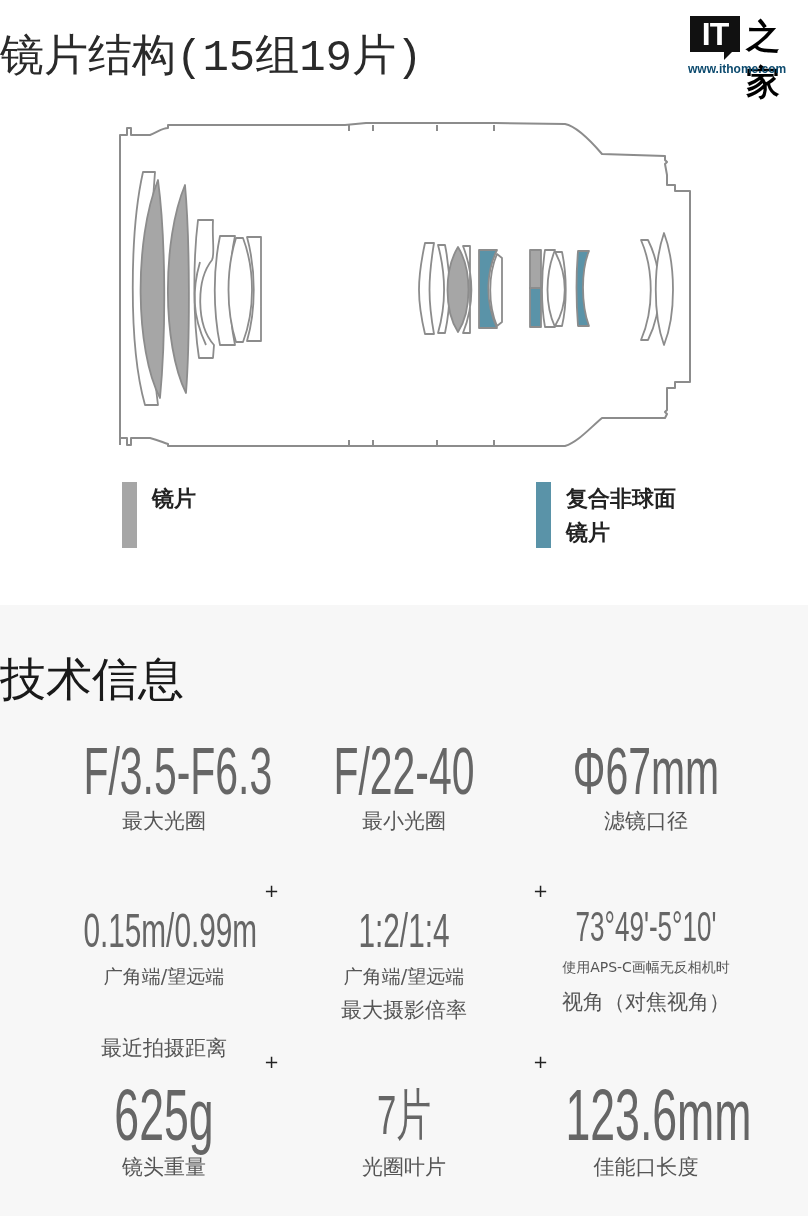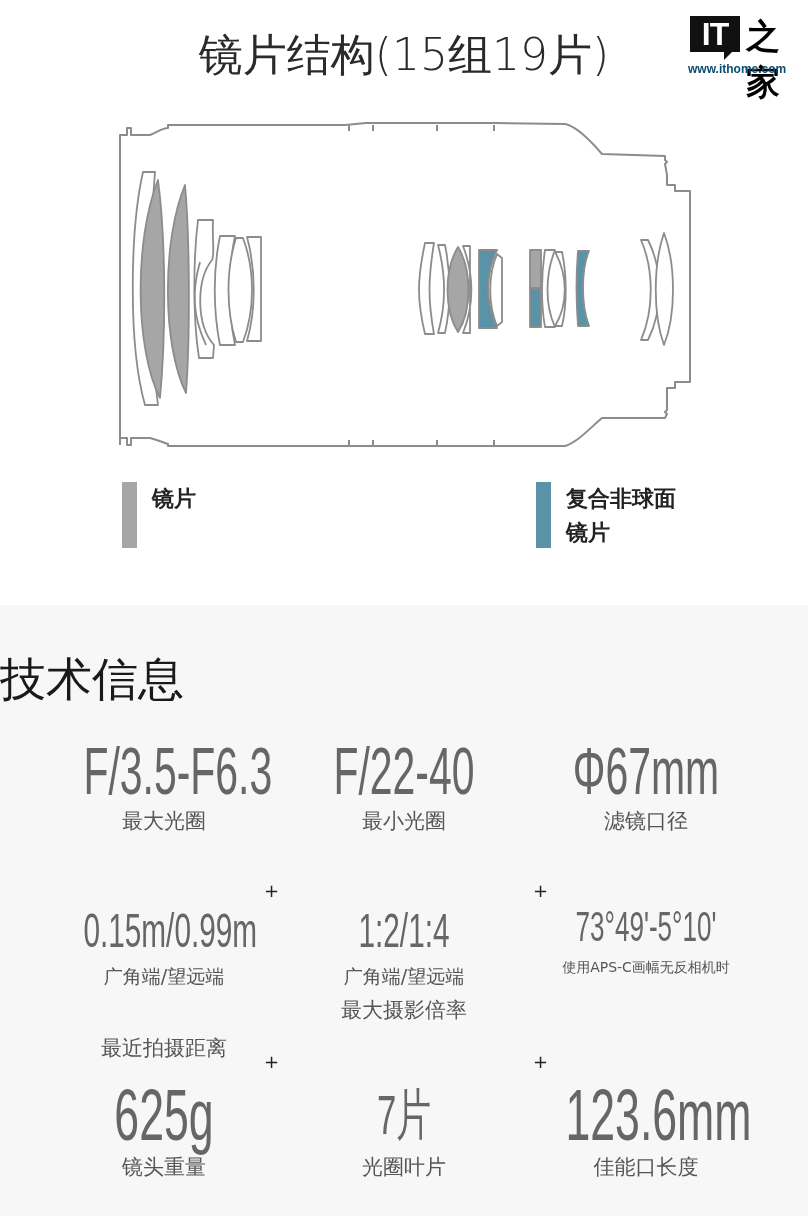--- a/index.html
+++ b/index.html
@@ -4,22 +4,22 @@
 <style>
   html, body { margin: 0; padding: 0; }
   body {
     width: 808px; height: 1216px; position: relative; overflow: hidden;
     background: #ffffff;
     font-family: "DejaVu Sans", "Liberation Sans", sans-serif;
     color: #333;
   }
   .top { position: absolute; left: 0; top: 0; width: 808px; height: 605px; background: #fff; }
   .title {
-    position: absolute; top: 26px; left: 0; width: 808px; text-align: center;
-    font-size: 44px; font-weight: 300; color: #2a2a2a; letter-spacing: 0px;
+    position: absolute; top: 26px; left: 0; width: 808px; 
+    font-size: 44px; font-weight: 300; color: #2a2a2a; letter-spacing: 0px; font-family: Liberation Mono, monospace;
   }
   .logo { position: absolute; left: 688px; top: 12px; width: 112px; height: 70px; }
   .logo .it {
     position: absolute; left: 2px; top: 4px; width: 50px; height: 36px; background: #111;
     color: #fff; font-family: "Liberation Sans", sans-serif; font-weight: bold; font-size: 32px;
     line-height: 36px; text-align: center; letter-spacing: -1px;
   }
   .logo .it:after {
     content: ""; position: absolute; left: 34px; bottom: -8px;
     border-left: 8px solid #111; border-bottom: 8px solid transparent;
@@ -147,20 +147,21 @@
     <span class="lbl" style="line-height:36px;margin-top:38px;">最近拍摄距离</span>
   </div>
   <div class="spec" style="left:274px; top:297px;">
     <span class="val" style="font-size:48px; line-height:58px;">1:2/1:4</span>
     <span class="sub" style="line-height:32px;">广角端/望远端</span>
     <span class="lbl" style="line-height:36px;">最大摄影倍率</span>
   </div>
   <div class="spec" style="left:516px; top:297px;">
     <span class="val" style="font-size:42px; line-height:50px;">73°49'-5°10'</span>
     <span class="sub small" style="line-height:30px;">使用APS-C画幅无反相机时</span>
+    <span class="lbl" style="line-height:40px;">视角（对焦视角）</span>
   </div>
 
   <span class="plus" style="left:264px; top:448px;">+</span>
   <span class="plus" style="left:533px; top:448px;">+</span>
 
   <div class="spec" style="left:34px; top:472px;">
     <span class="val" style="font-size:72px; line-height:76px;">625g</span>
     <span class="lbl">镜头重量</span>
   </div>
   <div class="spec" style="left:274px; top:472px;">

